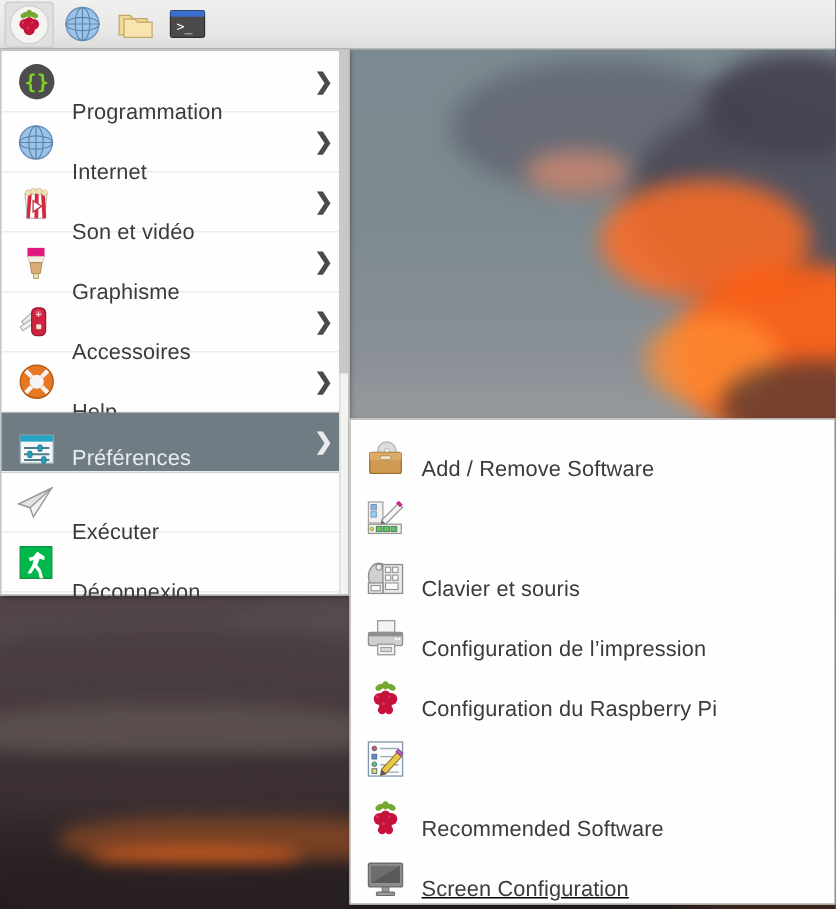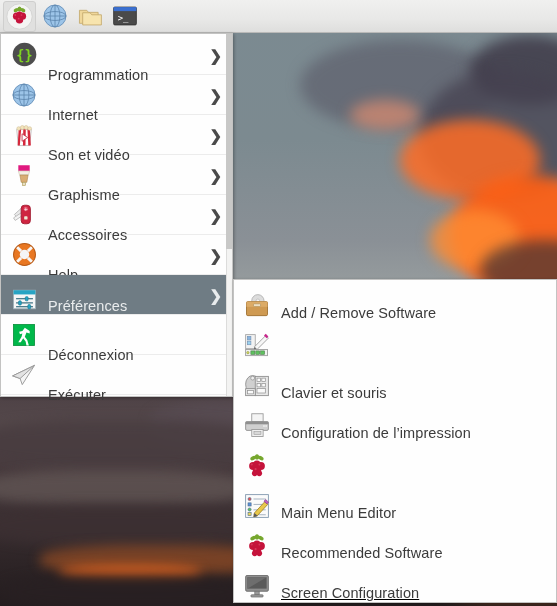--- a/index.html
+++ b/index.html
@@ -281,36 +281,36 @@
             <rect x="20" y="22" width="3.2" height="5" rx="1"></rect>
           </g>
         </svg>
       </span>
       <span class="lbl">Préférences</span>
       <span class="arrow">❯</span>
     </div>
 
     <div class="mi">
       <span class="ico">
+        <svg width="28" height="28" viewBox="0 0 32 32">
+          <path d="M3 17L28 5 14 27l-2.5-7z" fill="#f4f4f4" stroke="#9a9a9a" stroke-width="1.1"></path>
+          <path d="M3 17l8.5 3L28 5z" fill="#e3e3e3" stroke="#9a9a9a" stroke-width="1.1"></path>
+        </svg>
+      </span>
+      <span class="lbl">Exécuter</span>
+    </div>
+
+    <div class="mi">
+      <span class="ico">
         <svg width="26" height="26" viewBox="0 0 32 32">
           <rect x="3" y="3" width="26" height="26" fill="#00b84a" stroke="#0a8f3c"></rect>
           <path d="M17 7l-3 4-4 1 1 3 3-1-1 4-4 7h3l3-5 3 4 1 5h3l-2-7-3-4 2-5 4 1V11l-6-4z" fill="#ffffff"></path>
         </svg>
       </span>
       <span class="lbl">Déconnexion</span>
-    </div>
-
-    <div class="mi">
-      <span class="ico">
-        <svg width="28" height="28" viewBox="0 0 32 32">
-          <path d="M3 17L28 5 14 27l-2.5-7z" fill="#f4f4f4" stroke="#9a9a9a" stroke-width="1.1"></path>
-          <path d="M3 17l8.5 3L28 5z" fill="#e3e3e3" stroke="#9a9a9a" stroke-width="1.1"></path>
-        </svg>
-      </span>
-      <span class="lbl">Exécuter</span>
     </div>
 
     <div class="scroll-hint">
       <div class="scroll-thumb"></div>
     </div>
   </div>
 
   <div class="menu" id="sub-menu">
 
     <div class="mi">
@@ -401,20 +401,21 @@
             <circle cx="13.4" cy="24.4" r="3.2"></circle>
               <circle cx="18.6" cy="24.4" r="3.2"></circle>
           </g>
           <g fill="#e8577a" opacity=".5">
             <circle cx="10" cy="14.3" r="1.2"></circle>
               <circle cx="18.8" cy="14.3" r="1.1"></circle>
             <circle cx="14.4" cy="19.6" r="1.2"></circle>
           </g>
         </svg>
       </span>
+      <span class="lbl">Configuration du Raspberry Pi</span>
     </div>
 
     <div class="mi">
       <span class="ico">
         <svg width="28" height="28" viewBox="0 0 32 32">
           <rect x="3" y="3" width="26" height="26" fill="#fbfbfb" stroke="#7f96ad"></rect>
           <g stroke="#4d6d8d" stroke-width=".7">
             <circle cx="7.5" cy="8" r="1.8" fill="#e05050"></circle>
             <rect x="5.7" y="12.4" width="3.6" height="3.6" fill="#5a8fd8"></rect>
             <circle cx="7.5" cy="20" r="1.8" fill="#5ec25e"></circle>
@@ -424,21 +425,20 @@
             <line x1="12" y1="8" x2="26" y2="8"></line>
               <line x1="12" y1="14.2" x2="26" y2="14.2"></line>
             <line x1="12" y1="20.4" x2="26" y2="20.4"></line>
               <line x1="12" y1="26" x2="26" y2="26"></line>
           </g>
           <path d="M13 24l12-13 3.4 3-12 13-4 1.4z" fill="#e8c84a" stroke="#9a7c20" stroke-width=".9"></path>
           <path d="M24 10.6l3.4 3 1.8-2-3.4-3z" fill="#c060c0" stroke="#8a3f8a" stroke-width=".8"></path>
           <path d="M13 24l4 3.4-5 1.2z" fill="#5a5a5a"></path>
         </svg>
       </span>
-      <span class="lbl">Main Menu Editor</span>
     </div>
 
     <div class="mi">
       <span class="ico">
         <svg width="28" height="28" viewBox="0 0 32 32">
           <g fill="#76a72e">
             <ellipse cx="11.5" cy="7" rx="3.4" ry="2.2" transform="rotate(-30 11.5 7)"></ellipse>
             <ellipse cx="20.5" cy="7" rx="3.4" ry="2.2" transform="rotate(30 20.5 7)"></ellipse>
             <ellipse cx="16" cy="5.6" rx="2.4" ry="3.1"></ellipse>
           </g>

